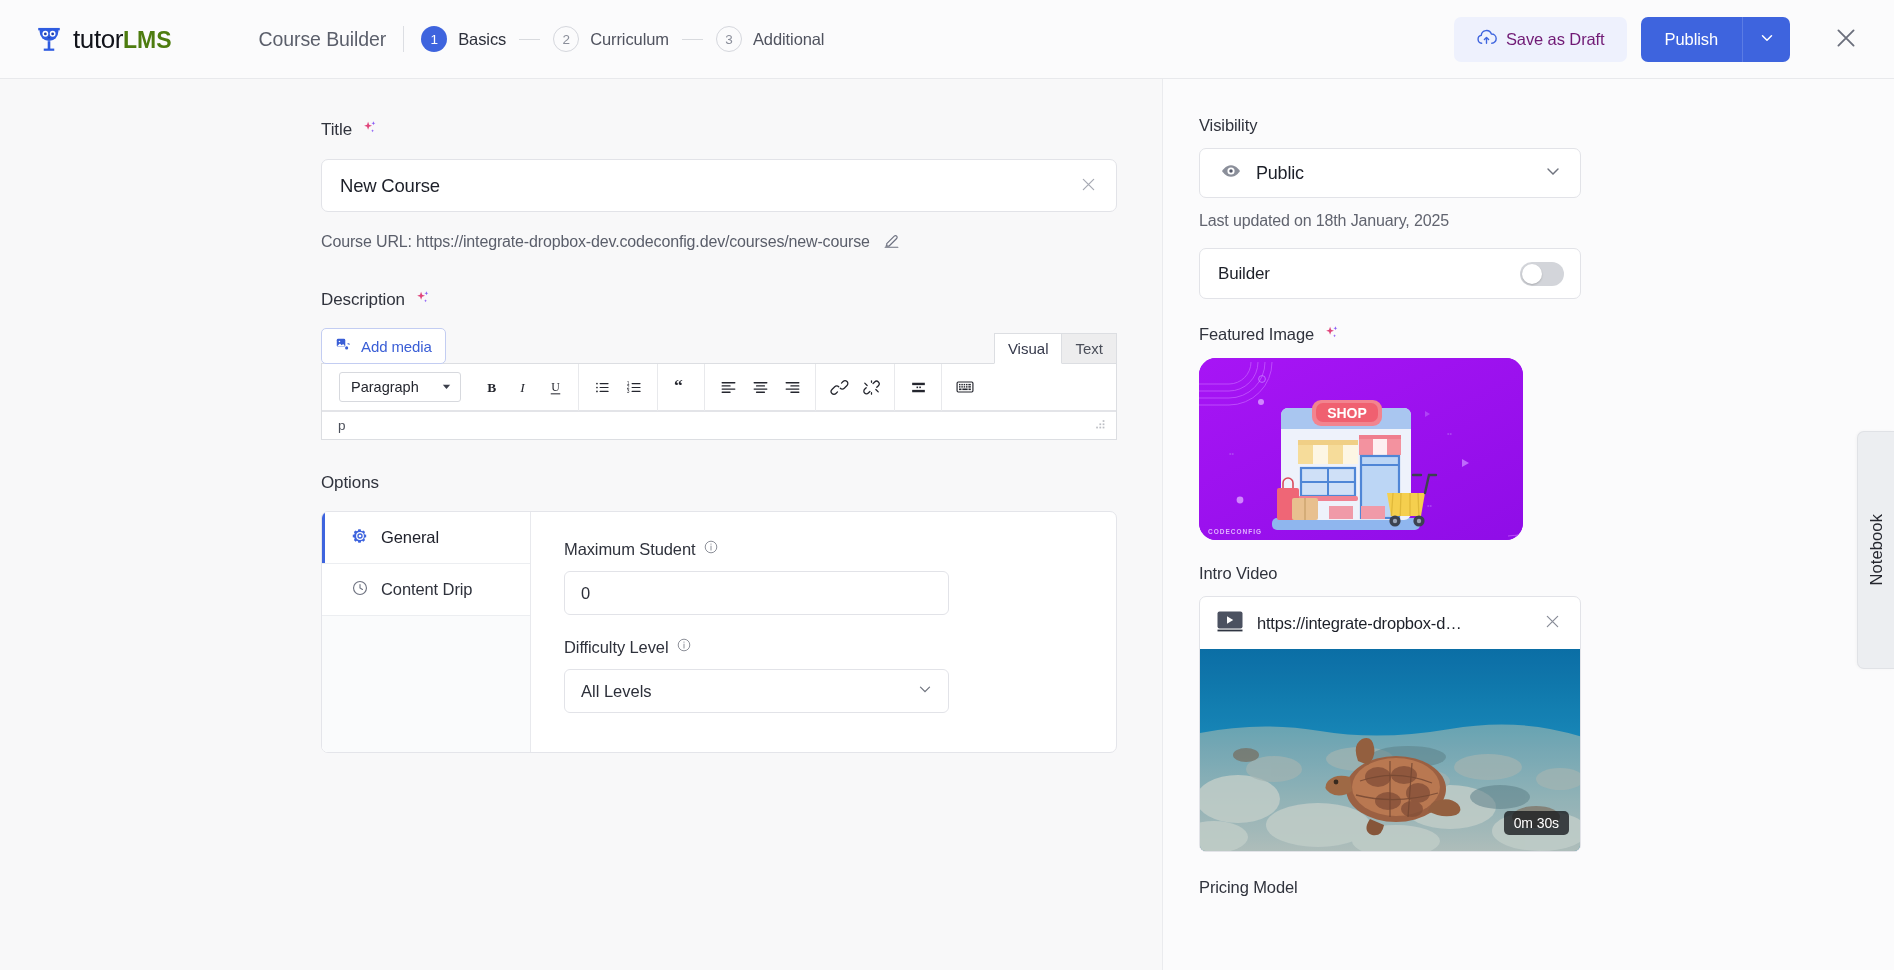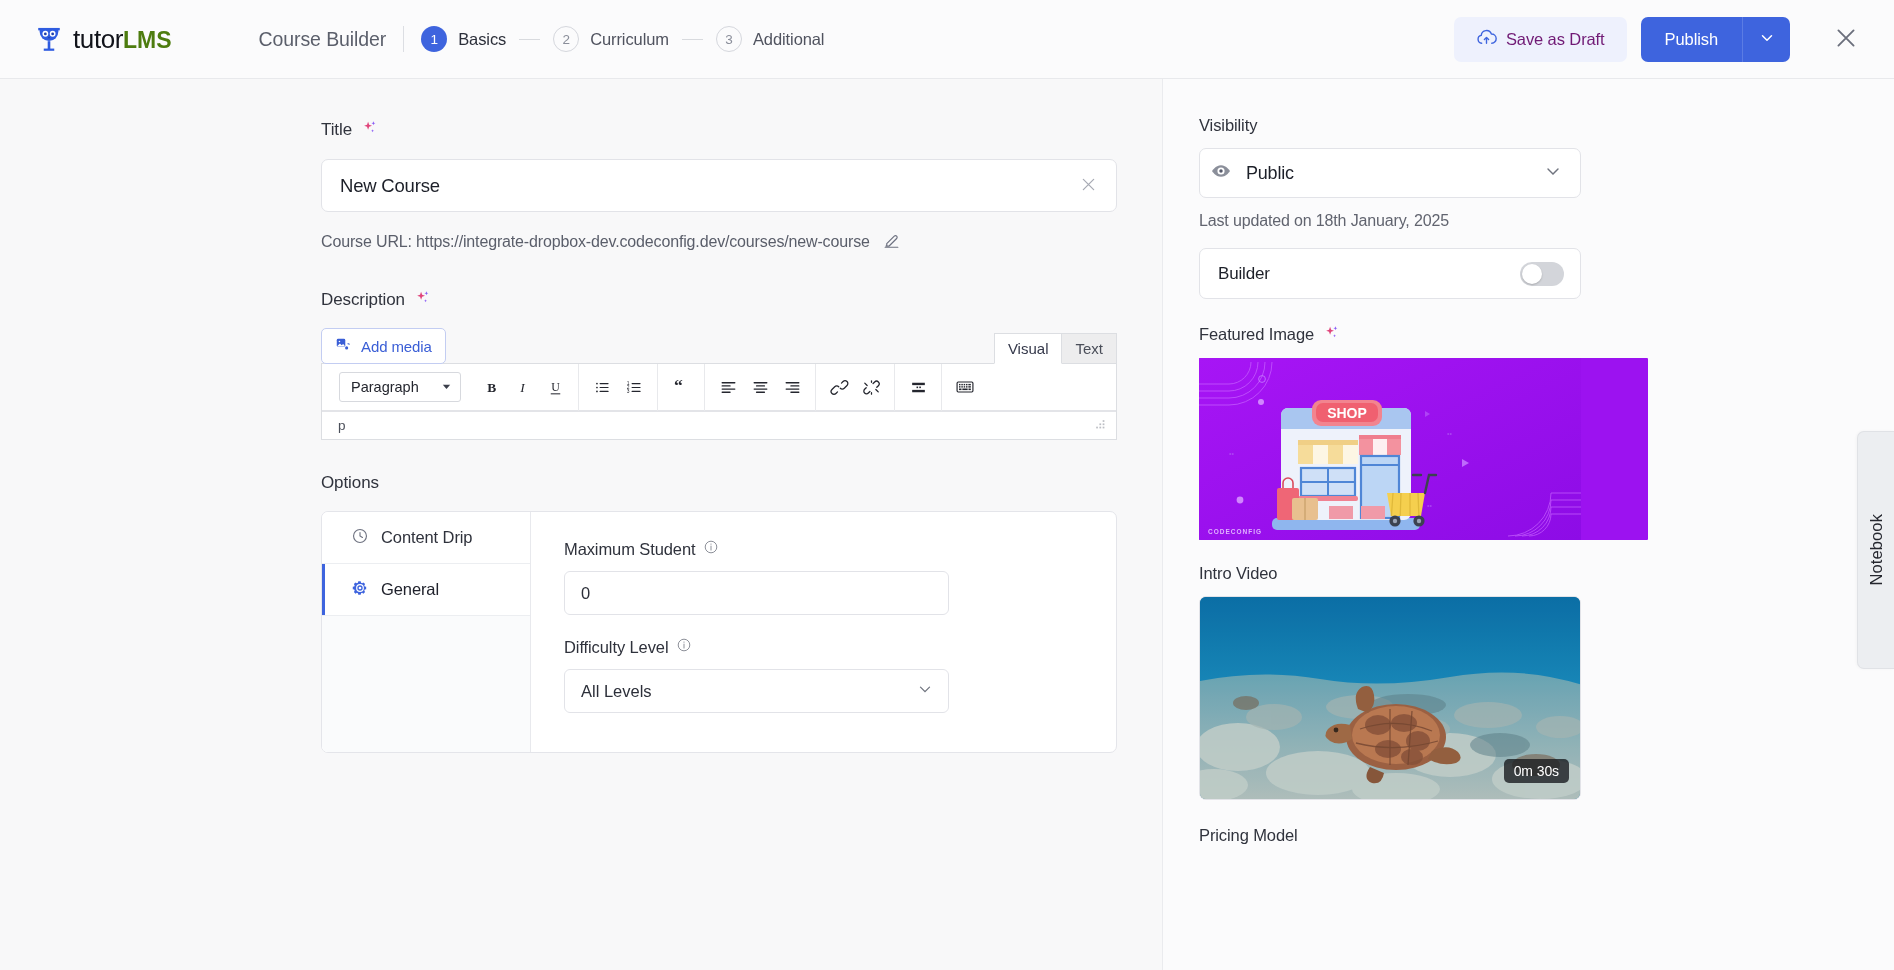--- a/index.html
+++ b/index.html
@@ -256,21 +256,21 @@
     padding: 37px 0 0 36px;
     position: relative;
     overflow: hidden;
   }
   .side-label { font-size: 16.5px; color: #30333d; display: flex; align-items: center; gap: 9px; letter-spacing: -0.1px;}
   .visibility-select {
     margin-top: 13px;
     width: 382px; height: 50px;
     background: #fff; border: 1px solid #e2e3e8; border-radius: 7px;
     display: flex; align-items: center; gap: 14px;
-    padding: 0 17px 0 10px; cursor: pointer;
+    padding: 0 17px 0 20px; cursor: pointer;
   }
   .visibility-select .vs-text { flex: 1; font-size: 18px; color: #1d2029; letter-spacing: -0.2px; }
   .last-updated { margin-top: 14px; font-size: 16px; color: #61646f; letter-spacing: -0.15px; }
   .schedule-card {
     margin-top: 18px;
     width: 382px; height: 51px;
     background: #fff; border: 1px solid #e2e3e8; border-radius: 7px;
     display: flex; align-items: center; justify-content: space-between;
     padding: 0 16px 0 18px;
   }
@@ -281,22 +281,22 @@
   }
   .toggle .knob {
     position: absolute; top: 2px; left: 2px;
     width: 20px; height: 20px; border-radius: 50%;
     background: #fff; box-shadow: 0 1px 2px rgba(0,0,0,.2);
   }
 
   .featured-block { margin-top: 25px; }
   .featured-img {
     margin-top: 13px;
-    width: 449px; height: 182px;
-    border-radius: 1px; overflow: hidden; position: relative;
+    width: 324px; height: 182px;
+    border-radius: 17px; overflow: hidden; position: relative;
     background: #9c12f0;
   }
 
   .intro-block { margin-top: 24px; }
   .video-card {
     margin-top: 13px;
     width: 382px;
     background: #fff; border: 1px solid #e2e3e8; border-radius: 7px;
     overflow: hidden;
   }
@@ -647,37 +647,37 @@
             </span>
           </div>
         </div>
       </div>
 
       <div class="options-block">
         <div class="field-label">Options</div>
 
         <div class="options-card">
           <div class="options-tabs">
+            <div class="opt-tab active">
+              <span>
+                <svg width="18" height="18" viewBox="0 0 24 24" fill="#3e64de">
+                  <path d="M12 8.4a3.6 3.6 0 1 0 0 7.2 3.6 3.6 0 0 0 0-7.2zm0 5.4a1.8 1.8 0 1 1 0-3.6 1.8 1.8 0 0 1 0 3.6z"></path>
+                  <path d="M20.3 13.6l-.1-1.6.1-1.6-2-.5-.6-1.4 1.1-1.7-2.3-2.3-1.7 1.1-1.4-.6-.5-2-1.6.1-1.6-.1-.5 2-1.4.6L6.1 4.5 3.8 6.8l1.1 1.7-.6 1.4-2 .5.1 1.6-.1 1.6 2 .5.6 1.4-1.1 1.7 2.3 2.3 1.7-1.1 1.4.6.5 2 1.6-.1 1.6.1.5-2 1.4-.6 1.7 1.1 2.3-2.3-1.1-1.7.6-1.4 2-.5zM12 17.2A5.2 5.2 0 1 1 12 6.8a5.2 5.2 0 0 1 0 10.4z"></path>
+                </svg>
+              </span>
+              <span>General</span>
+            </div>
             <div class="opt-tab">
               <span>
                 <svg width="18" height="18" viewBox="0 0 24 24" fill="none" stroke="#6e7280" stroke-width="1.5" stroke-linecap="round">
                   <circle cx="12" cy="12" r="8.6"></circle>
                     <path d="M12 7.3V12l3.3 2"></path>
                 </svg>
               </span>
               <span>Content Drip</span>
-            </div>
-            <div class="opt-tab active">
-              <span>
-                <svg width="18" height="18" viewBox="0 0 24 24" fill="#3e64de">
-                  <path d="M12 8.4a3.6 3.6 0 1 0 0 7.2 3.6 3.6 0 0 0 0-7.2zm0 5.4a1.8 1.8 0 1 1 0-3.6 1.8 1.8 0 0 1 0 3.6z"></path>
-                  <path d="M20.3 13.6l-.1-1.6.1-1.6-2-.5-.6-1.4 1.1-1.7-2.3-2.3-1.7 1.1-1.4-.6-.5-2-1.6.1-1.6-.1-.5 2-1.4.6L6.1 4.5 3.8 6.8l1.1 1.7-.6 1.4-2 .5.1 1.6-.1 1.6 2 .5.6 1.4-1.1 1.7 2.3 2.3 1.7-1.1 1.4.6.5 2 1.6-.1 1.6.1.5-2 1.4-.6 1.7 1.1 2.3-2.3-1.1-1.7.6-1.4 2-.5zM12 17.2A5.2 5.2 0 1 1 12 6.8a5.2 5.2 0 0 1 0 10.4z"></path>
-                </svg>
-              </span>
-              <span>General</span>
             </div>
             <div class="opt-tab filler"></div>
           </div>
 
           <div class="options-panel">
             <div class="opt-field-label">
               <span>Maximum Student</span>
               <span>
                 <svg width="16" height="16" viewBox="0 0 24 24" fill="none" stroke="#8d9099" stroke-width="1.5">
                   <circle cx="12" cy="12" r="8.7"></circle>
@@ -844,20 +844,37 @@
 
           <text x="9" y="176" font-family="Liberation Sans, sans-serif" font-size="6.5" font-weight="700" fill="#e0b3ff" letter-spacing="1">CODECONFIG</text>
         </svg>
       </div>
     </div>
 
     <div class="intro-block">
       <div class="side-label">Intro Video</div>
 
       <div class="video-card">
+        <div class="video-url-row">
+          <span>
+            <svg width="26" height="21" viewBox="0 0 26 21">
+              <rect x="0.5" y="0.5" width="25" height="17" rx="2" fill="#4b5160"></rect>
+              <path d="M10 5.3l6.2 3.7-6.2 3.7z" fill="#fff"></path>
+              <rect x="0.5" y="18.6" width="25" height="1.8" fill="#2f3542"></rect>
+            </svg>
+          </span>
+          <span class="video-url-text">https://integrate-dropbox-d…</span>
+          <button class="clear-x">
+            <span>
+              <svg width="19" height="19" viewBox="0 0 24 24" fill="none" stroke="#8b8f9a" stroke-width="1.6" stroke-linecap="round">
+                  <path d="M5.5 5.5l13 13M18.5 5.5l-13 13"></path>
+                </svg>
+            </span>
+          </button>
+        </div>
 
         <div class="video-thumb">
           <svg viewBox="0 0 382 202" width="382" height="202" preserveAspectRatio="none">
             <defs>
               <linearGradient id="water" x1="0" y1="0" x2="0" y2="1">
                 <stop offset="0" stop-color="#0a6ea6"></stop>
                   <stop offset="0.42" stop-color="#1787b8"></stop>
                 <stop offset="0.62" stop-color="#57a6bc"></stop>
                   <stop offset="1" stop-color="#8fb2b4"></stop>
               </linearGradient>

